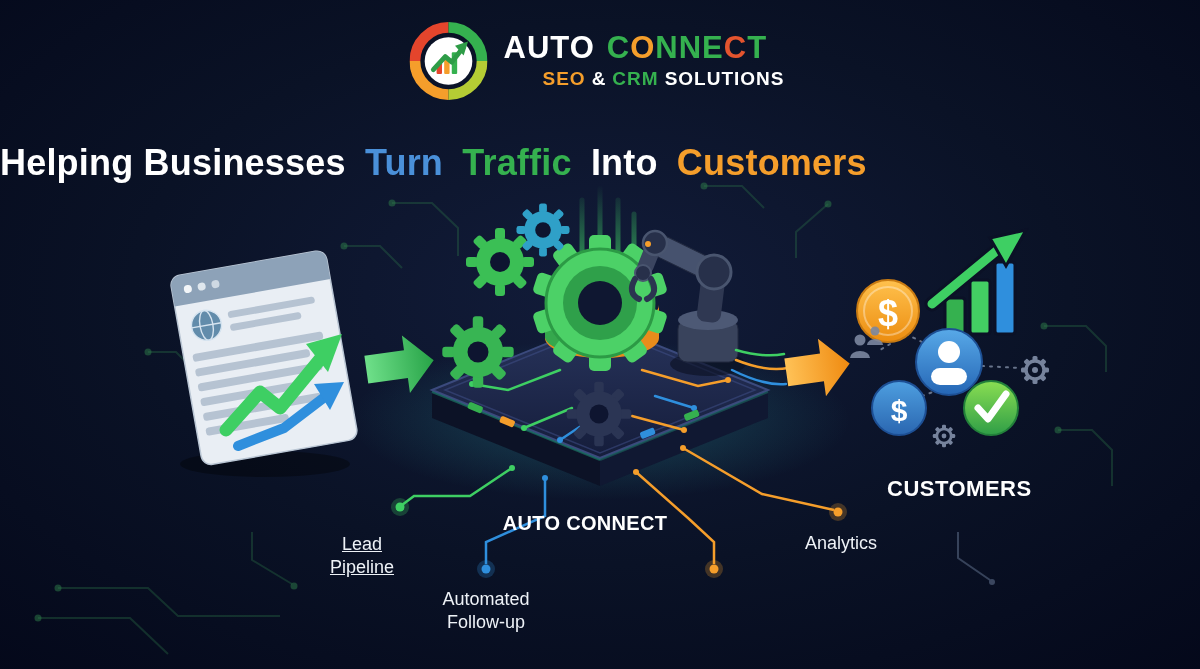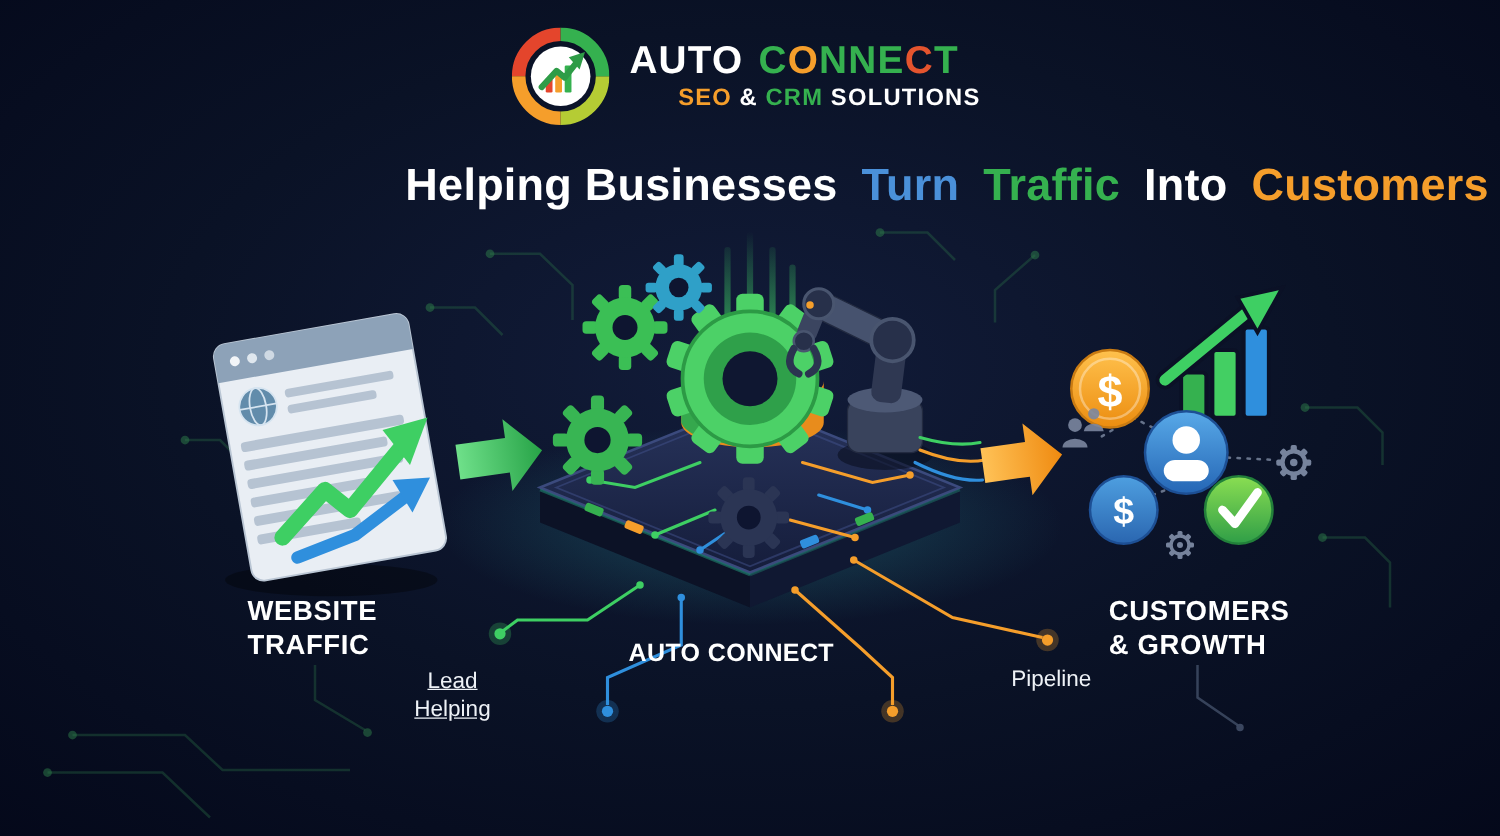--- a/index.html
+++ b/index.html
@@ -24,21 +24,21 @@
   .connect span:nth-child(4){color:#35b14f}
   .connect span:nth-child(5){color:#35b14f}
   .connect span:nth-child(6){color:#e4542e}
   .connect span:nth-child(7){color:#35b14f}
   .brand-tag{font-weight:700;font-size:19px;line-height:1.1;color:#fff;letter-spacing:1px;margin-top:4px;white-space:nowrap;margin-left:39px;}
   .brand-tag span{margin-right:6px;}
   .tag-seo{color:#f59e2b}
   .tag-crm{color:#35b14f}
 
   
-  .headline{position:absolute;top:128px;left:0;width:100%;margin:0;text-align:right;
+  .headline{position:absolute;top:143px;left:0;width:100%;margin:0;text-align:left;
             font-weight:800;font-size:36px;line-height:1.1;color:#fff;letter-spacing:.2px;}
   .headline .w{display:inline-block;margin:0 9px 0 0;}
   .hl-turn{color:#4a90d9}
   .hl-traffic{color:#35b14f}
   .hl-customers{color:#f59e2b}
 
   
   .big-label{position:absolute;font-weight:800;font-size:22px;line-height:1.22;color:#fff;letter-spacing:.5px;}
   #lbl-website{left:198px;top:476px;}
   #lbl-customers{left:887px;top:476px;}
@@ -386,38 +386,37 @@
   </header>
 
   <h1 class="headline">
     <span class="w">Helping Businesses</span>
     <span class="w hl-turn">Turn</span>
     <span class="w hl-traffic">Traffic</span>
     <span class="w">Into</span>
     <span class="w hl-customers">Customers</span>
   </h1>
 
-  <div class="big-label" id="lbl-website">
-    <div>WEBSITE</div>
-    <div>TRAFFIC</div>
-  </div>
 
   <div class="big-label" id="lbl-customers">
     <div>CUSTOMERS</div>
-    <div>&amp; GROWTH</div>
   </div>
 
   <div class="platform-label">
     <div class="l1">AUTO CONNECT</div>
   </div>
 
   <div class="callout" id="co-lead">
     <div>Lead</div>
-    <div>Helping</div>
-  </div>
-
-
-
-  <div class="callout" id="co-analytics">
     <div>Pipeline</div>
   </div>
 
+  <div class="callout" id="co-followup">
+    <div>Automated</div>
+    <div>Follow-up</div>
+  </div>
+
+
+  <div class="callout" id="co-analytics">
+    <div>Analytics</div>
+  </div>
+
 </div>
 
 </body></html>

